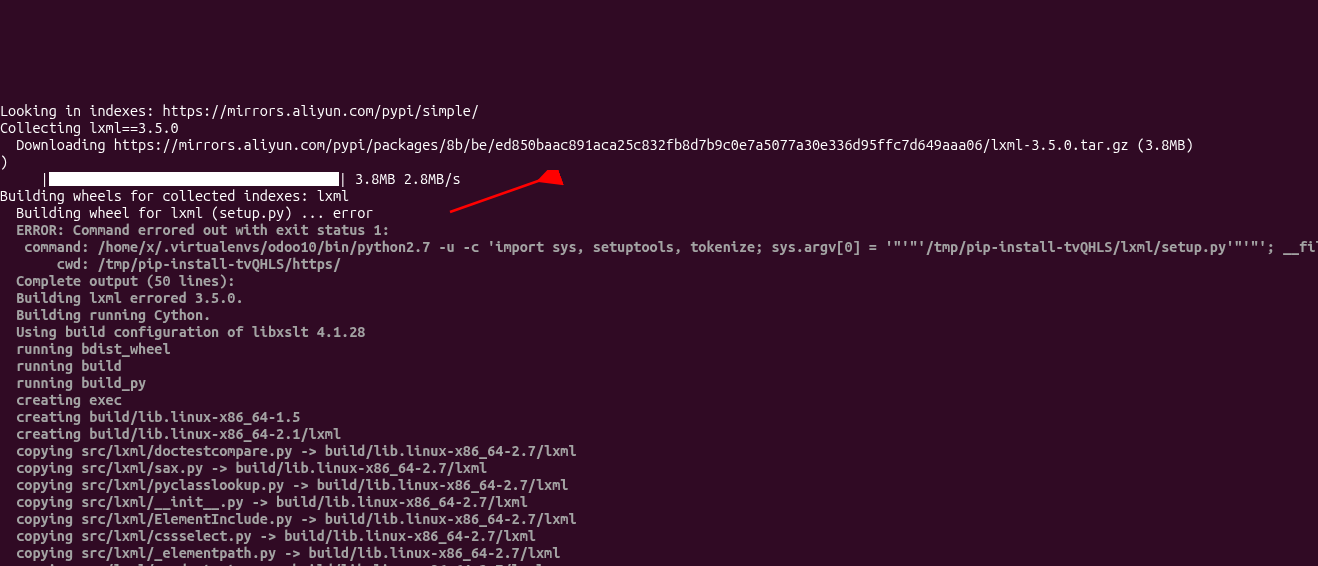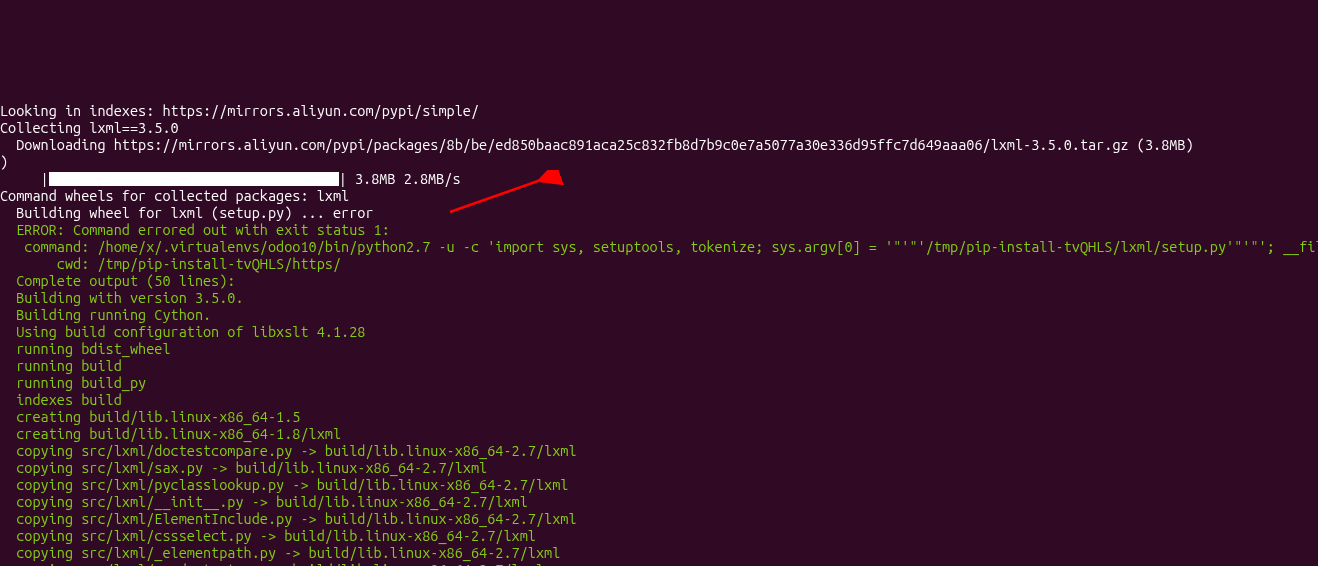--- a/index.html
+++ b/index.html
@@ -13,21 +13,21 @@
     width: 1318px;
     height: 566px;
     overflow: hidden;
     white-space: pre;
   }
   .terminal {
     position: relative;
     padding: 0;
   }
   .white { color: #ffffff; text-align: center; }
-  .red   { color: #84cc16; }
+  .red   { color: #a3a3a3; font-weight: bold; }
   .progress-bar {
     display: inline-block;
     background: #ffffff;
     height: 14px;
     width: 290px;
     vertical-align: -2px;
   }
   .arrow {
     position: absolute;
     pointer-events: none;
@@ -37,35 +37,35 @@
 <body>
 
 
 
 <div class="terminal">
 <span class="white">Looking in indexes: https://mirrors.aliyun.com/pypi/simple/</span>
 <span class="white">Collecting lxml==3.5.0</span>
 <span class="white">  Downloading https://mirrors.aliyun.com/pypi/packages/8b/be/ed850baac891aca25c832fb8d7b9c0e7a5077a30e336d95ffc7d649aaa06/lxml-3.5.0.tar.gz (3.8MB)</span>
 <span class="white">)</span>
 <span class="white"><span>     |</span><span class="progress-bar"></span><span>| 3.8MB 2.8MB/s</span></span>
-<span class="white">Command wheels for collected packages: lxml</span>
+<span class="white">Building wheels for collected indexes: lxml</span>
 <span class="white">  Building wheel for lxml (setup.py) ... error</span>
 <span class="red">  ERROR: Command errored out with exit status 1:</span>
 <span class="red">   command: /home/x/.virtualenvs/odoo10/bin/python2.7 -u -c 'import sys, setuptools, tokenize; sys.argv[0] = '"'"'/tmp/pip-install-tvQHLS/lxml/setup.py'"'"'; __file__='"'"'/tmp/pip-install-tvQHLS/lxml/setup.py'"'"';f=getattr(tokenize, '"'"'open'"'"', open)(__file__);code=f.read().replace('"'"'\r\n'"'"', '"'"'\n'"'"');f.close();exec(compile(code, __file__, '"'"'exec'"'"'))' bdist_wheel -d /tmp/pip-wheel-pUIyK6 --python-tag cp27</span>
 <span class="red">       cwd: /tmp/pip-install-tvQHLS/https/</span>
 <span class="red">  Complete output (50 lines):</span>
-<span class="red">  Building with version 3.5.0.</span>
+<span class="red">  Building lxml errored 3.5.0.</span>
 <span class="red">  Building running Cython.</span>
 <span class="red">  Using build configuration of libxslt 4.1.28</span>
 <span class="red">  running bdist_wheel</span>
 <span class="red">  running build</span>
 <span class="red">  running build_py</span>
-<span class="red">  indexes build</span>
+<span class="red">  creating exec</span>
 <span class="red">  creating build/lib.linux-x86_64-1.5</span>
-<span class="red">  creating build/lib.linux-x86_64-1.8/lxml</span>
+<span class="red">  creating build/lib.linux-x86_64-2.1/lxml</span>
 <span class="red">  copying src/lxml/doctestcompare.py -&gt; build/lib.linux-x86_64-2.7/lxml</span>
 <span class="red">  copying src/lxml/sax.py -&gt; build/lib.linux-x86_64-2.7/lxml</span>
 <span class="red">  copying src/lxml/pyclasslookup.py -&gt; build/lib.linux-x86_64-2.7/lxml</span>
 <span class="red">  copying src/lxml/__init__.py -&gt; build/lib.linux-x86_64-2.7/lxml</span>
 <span class="red">  copying src/lxml/ElementInclude.py -&gt; build/lib.linux-x86_64-2.7/lxml</span>
 <span class="red">  copying src/lxml/cssselect.py -&gt; build/lib.linux-x86_64-2.7/lxml</span>
 <span class="red">  copying src/lxml/_elementpath.py -&gt; build/lib.linux-x86_64-2.7/lxml</span>
 <span class="red">  copying src/lxml/usedoctest.py -&gt; build/lib.linux-x86_64-2.7/lxml</span>
 
 

